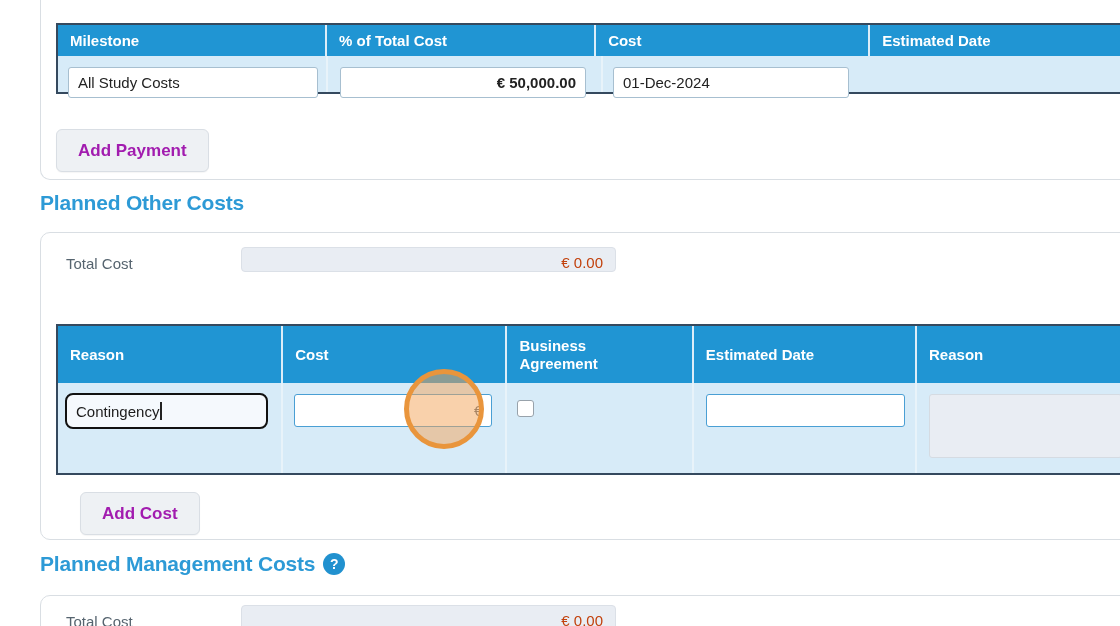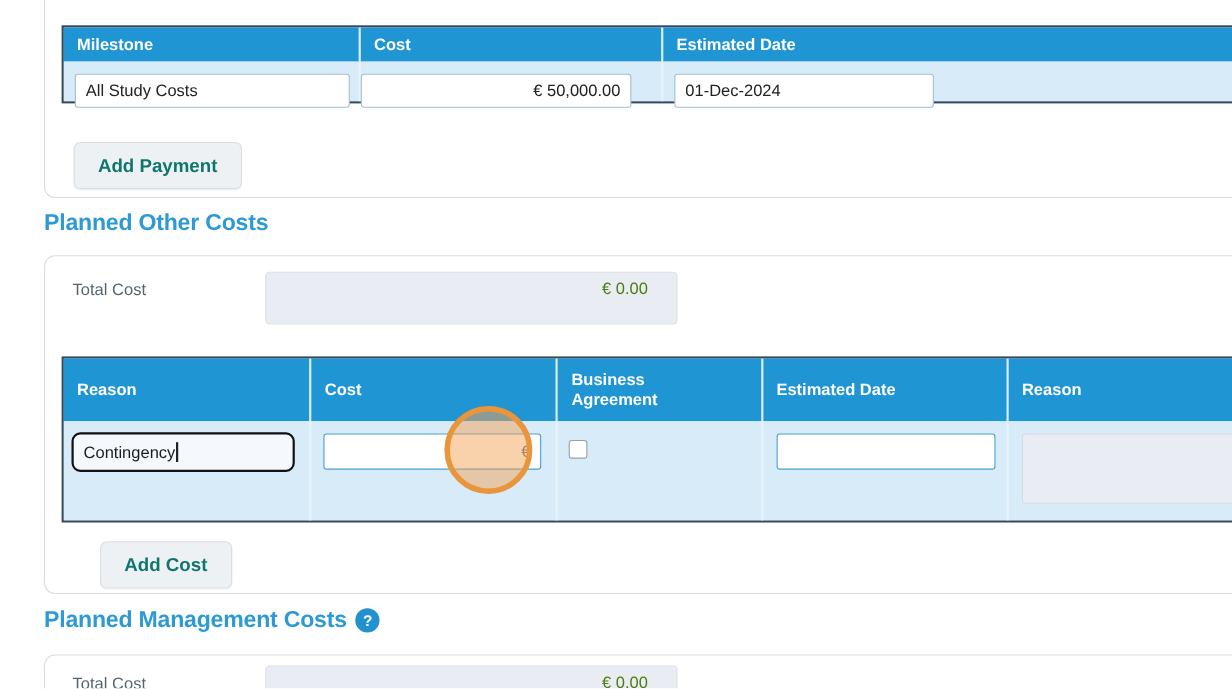--- a/index.html
+++ b/index.html
@@ -40,61 +40,64 @@
   #table-other .td { height:90px; }
   .t2-c0 { width:226px; } .t2-c1 { width:225px; } .t2-c2 { width:187px; } .t2-c3 { width:224px; } .t2-c4 { width:288px; }
   .th-narrow span { max-width:105px; line-height:1.2; }
 
   
   .cell-input { display:block; height:31px; background:#fff; border:1px solid #a7bfd0; border-radius:3px; font-family:"Liberation Sans",sans-serif; font-size:15px; color:#222; padding:0 9px; margin-top:11px; }
   .cell-input.right { text-align:right; }
   .blue-border { border:1px solid #4a9fd4; height:33px; }
   .in-milestone { width:250px; margin-left:10px; }
   .in-pct { width:246px; margin-left:12px; }
-  .in-cost1 { width:246px; margin-left:0; }
+  .in-cost1 { width:246px; margin-left:12px;font-weight:bold; }
   .in-date1 { width:236px; margin-left:10px; }
   .in-cost2 { width:198px; margin-left:11px; color:#5a6470; }
   .in-date2 { width:199px; margin-left:12px; }
 
   
   .focused-input { position:absolute; left:7px; top:10px; width:203px; height:36px; background:#f5f9fd; border:2px solid #111; border-radius:8px; display:flex; align-items:center; padding:0 9px; font-size:15px; color:#1c1c1c; }
   .caret { display:inline-block; width:1.5px; height:18px; background:#222; margin-left:1px; }
 
   
   .checkbox { position:absolute; left:10px; top:17px; width:17px; height:17px; background:#fff; border:1.5px solid #98a2ab; border-radius:3px; appearance:none; -webkit-appearance:none; }
 
   
   .comment-area { position:absolute; left:12px; top:11px; width:193px; height:64px; background:#e9edf3; border:1px solid #d5dbe2; border-radius:3px; resize:none; }
 
   
-  .btn { position:absolute; left:26px; height:43px; background:#eef1f4; border:1px solid #d9dee4; border-radius:6px; color:#0f766e; font-family:"Liberation Sans",sans-serif; font-size:17px; font-weight:700; padding:0 21px; box-shadow:0 1px 1px rgba(0,0,0,0.04); }
+  .btn { position:absolute; left:15px; height:43px; background:#eef1f4; border:1px solid #d9dee4; border-radius:6px; color:#a21caf; font-family:"Liberation Sans",sans-serif; font-size:17px; font-weight:700; padding:0 21px; box-shadow:0 1px 1px rgba(0,0,0,0.04); }
   #btn-add-payment { top:143px; }
   #btn-add-cost { top:259px;margin-left:24px; }
 
   
   .total-label { position:absolute; left:25px; color:#56646f; font-size:15px; }
-  .total-field { position:absolute; left:200px; width:375px; height:48px; background:#e9edf3; border:1px solid #dbe0e7; border-radius:4px; color:#4d7c0f; font-size:15px; text-align:right; line-height:30px; padding:0 26px; }
+  .total-field { position:absolute; left:200px; width:375px; height:25px; background:#e9edf3; border:1px solid #dbe0e7; border-radius:4px; color:#c2410c; font-size:15px; text-align:right; line-height:30px; padding:0 12px; }
   #panel-other-costs .total-label { top:22px; }
   #panel-other-costs .total-field { top:14px; }
   #panel-mgmt-costs .total-label { top:17px; }
   #panel-mgmt-costs .total-field { top:9px; }
 
   
   .click-highlight { position:absolute; left:404px; top:369px; width:80px; height:80px; border-radius:50%; border:5px solid #e9953c; background:rgba(243,164,87,0.5); z-index:50; pointer-events:none; }
 </style>
 </head>
 <body>
 
 <div id="app">
 
   <div class="panel" id="panel-milestones">
     <div class="data-table" id="table-milestones">
       <div class="thead">
         <div class="th t1-c0">
             <span>Milestone</span>
+          </div>
+        <div class="th t1-c1">
+            <span>% of Total Cost</span>
           </div>
         <div class="th t1-c2">
             <span>Cost</span>
           </div>
         <div class="th t1-c3">
             <span>Estimated Date</span>
           </div>
       </div>
       <div class="tbody-row">
         <div class="td t1-c0">

